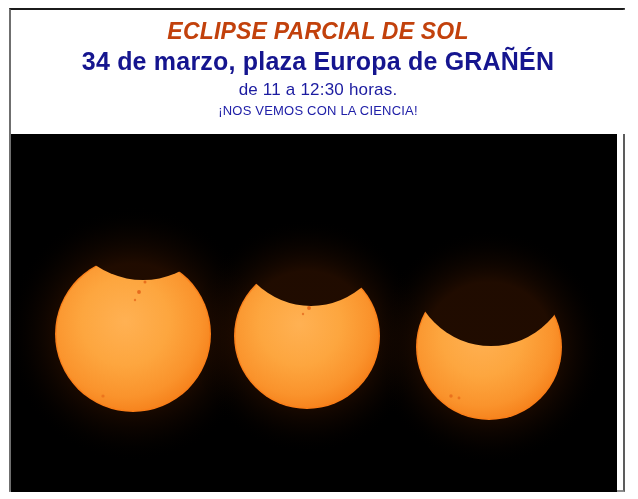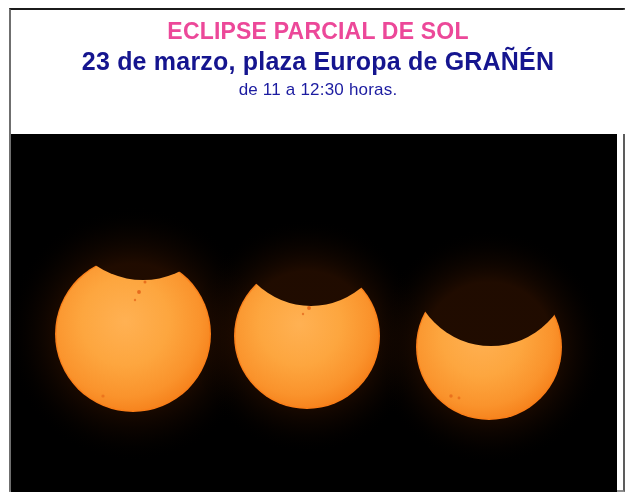--- a/index.html
+++ b/index.html
@@ -54,21 +54,22 @@
     display: block;
     white-space: nowrap;
     letter-spacing: 0.2px;
   }
 
   #title-1 {
     font-size: 23px;
     font-weight: bold;
     line-height: 26px;
     margin-top: 8px;
-    color: #ec4899;
+    color: #c2410c;
+    font-style: italic;
   }
   #title-2 {
     font-size: 25px;
     font-weight: bold;
     line-height: 30px;
     margin-top: 2px;
     color: #15158f;
   }
   #title-3 {
     font-size: 17px;
@@ -103,22 +104,23 @@
 </style>
 </head>
 <body>
 
 <div id="poster">
 
   <div id="frame"></div>
 
   <div id="header">
     <span class="line" id="title-1">ECLIPSE PARCIAL DE SOL</span>
-    <span class="line" id="title-2">23 de marzo, plaza Europa de GRAÑÉN</span>
+    <span class="line" id="title-2">34 de marzo, plaza Europa de GRAÑÉN</span>
     <span class="line" id="title-3">de 11 a 12:30 horas.</span>
+    <span class="line" id="title-4">¡NOS VEMOS CON LA CIENCIA!</span>
   </div>
 
   <div id="photo">
     <svg id="photo-svg" viewBox="0 0 606 358" preserveAspectRatio="none">
       <defs>
         <radialGradient id="sunGrad" cx="45%" cy="42%" r="62%">
           <stop offset="0%" stop-color="#ffb153"></stop>
           <stop offset="45%" stop-color="#fda63f"></stop>
           <stop offset="78%" stop-color="#fa932c"></stop>
           <stop offset="95%" stop-color="#f6821c"></stop>

